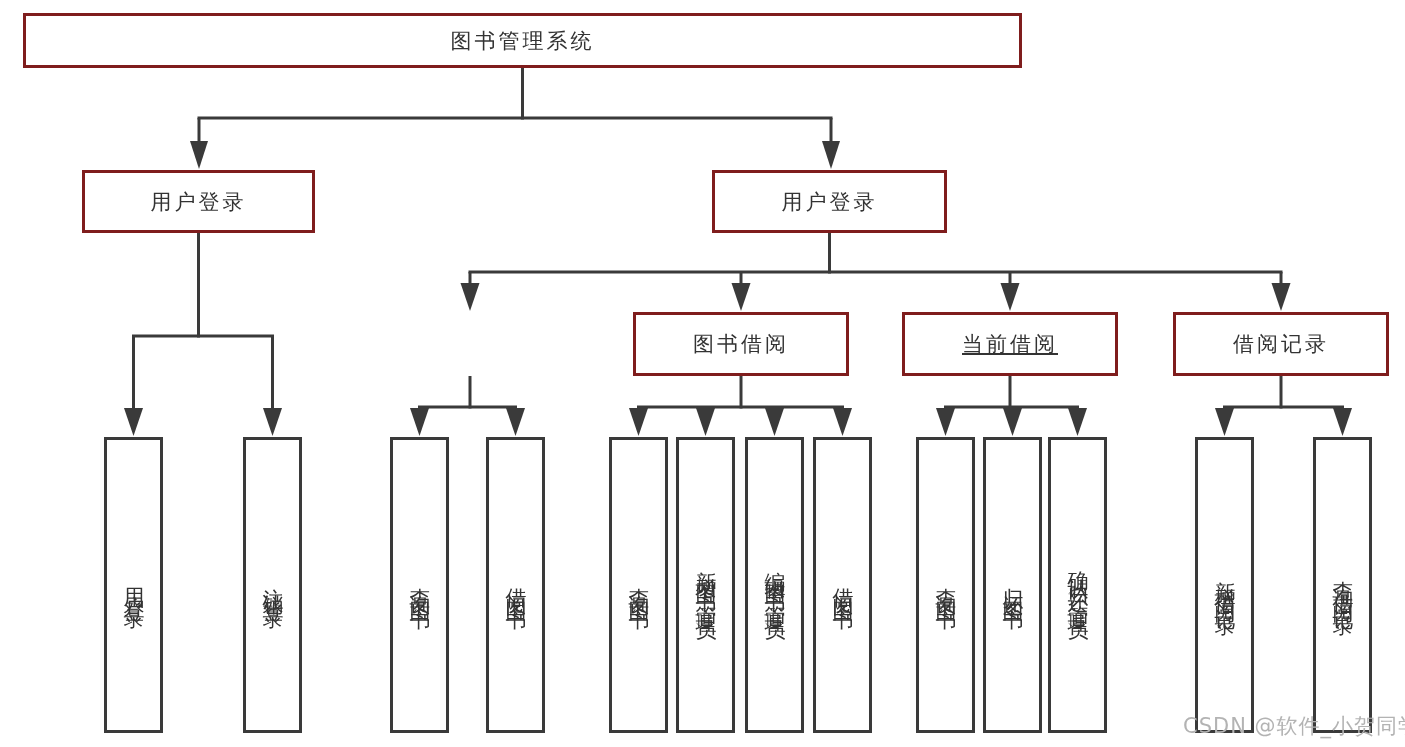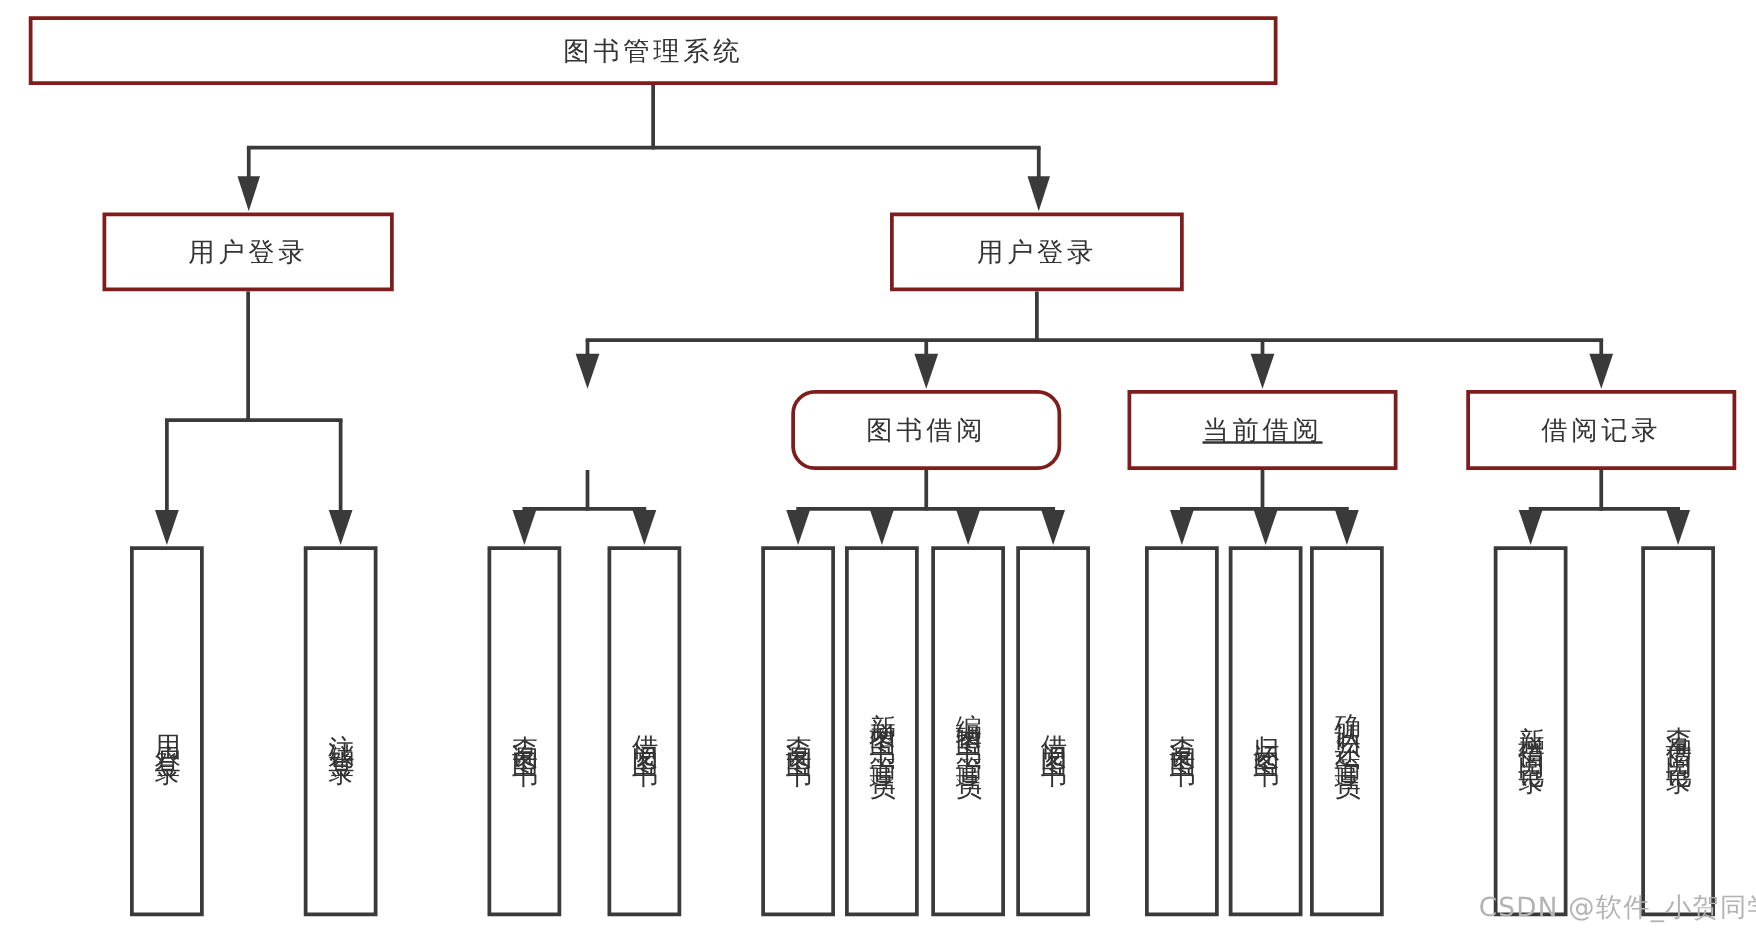--- a/index.html
+++ b/index.html
@@ -123,21 +123,21 @@
       <polygon points="1215,408 1234,408 1224.5,436"></polygon>
       <polygon points="1333,408 1352,408 1342.5,436"></polygon>
     </g>
   </svg>
 
   <div class="hbox" style="left:23px; top:13px; width:999px; height:55px;">图书管理系统</div>
 
   <div class="hbox" style="left:82px; top:170px; width:233px; height:63px;">用户登录</div>
   <div class="hbox" style="left:712px; top:170px; width:235px; height:63px;">用户登录</div>
 
-  <div class="hbox" style="left:633px; top:312px; width:216px; height:64px;border-radius:19px;">图书借阅</div>
+  <div class="hbox" style="left:633px; top:312px; width:216px; height:64px;">图书借阅</div>
   <div class="hbox" style="left:902px; top:312px; width:216px; height:64px;text-decoration:underline;">当前借阅</div>
   <div class="hbox" style="left:1173px; top:312px; width:216px; height:64px;">借阅记录</div>
 
   <div class="vbox" style="left:104px;">用户登录</div>
   <div class="vbox" style="left:243px;">注销登录</div>
 
   <div class="vbox" style="left:390px;">查询图书</div>
   <div class="vbox" style="left:486px;">借阅图书</div>
 
   <div class="vbox" style="left:609px;">查询图书</div>

